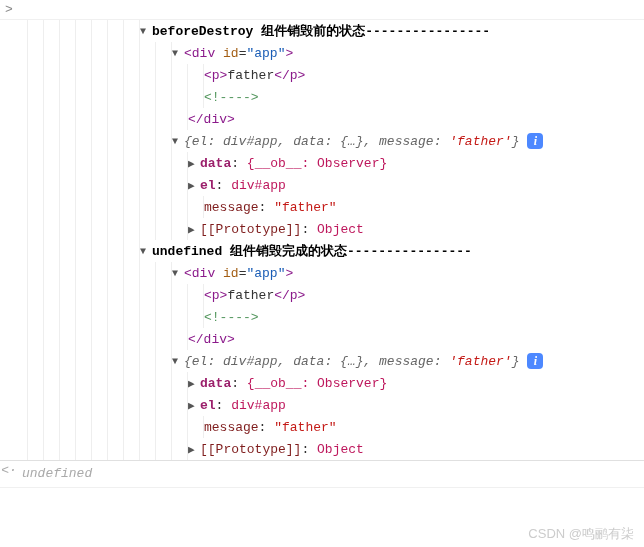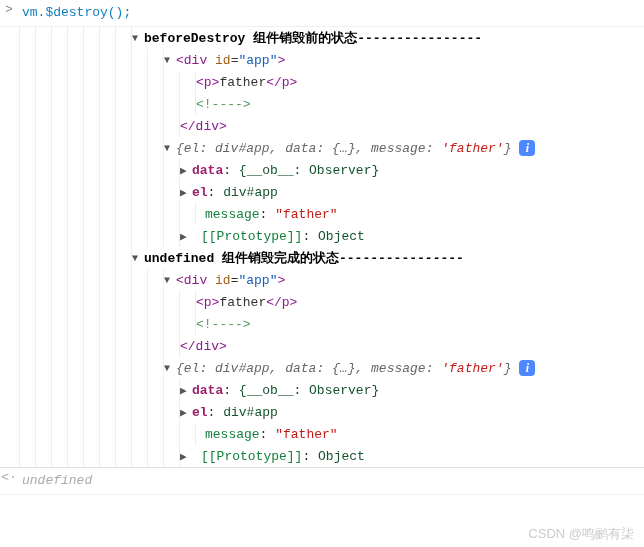--- a/index.html
+++ b/index.html
@@ -54,22 +54,22 @@
     }
     .arrow-open::before { content: "▼"; }
     .arrow-closed::before { content: "▶"; font-size: 11px; }
     .tag { color: #8b1a8b; }
     .attr-name { color: #a35e14; font-family: Liberation Mono, monospace; }
     .attr-val { color: #1a5db6; }
     .comment { color: #53965d; }
     .obj-summary { font-style: italic; color: #666; }
     .obj-str { color: #c41a16; }
     .prop-name { color: #9b1f6b; font-weight: bold; font-style: normal; }
-    .prop-name-nb { color: #15803d; font-style: normal; margin-left: 9px; }
-    .prop-val { color: #14532d; font-style: normal; }
+    .prop-name-nb { color: #7f1d1d; font-style: normal; }
+    .prop-val { color: #be185d; font-style: normal; }
     .info-badge {
       display: inline-flex;
       width: 16px;
       height: 16px;
       background: #4d88ff;
       color: #fff;
       border-radius: 4px;
       font-style: italic;
       font-weight: bold;
       font-size: 12px;
@@ -96,30 +96,29 @@
       font-size: 13px;
       font-family: Liberation Sans, sans-serif;
     }
     .row {
       display: flex;
       align-items: center;
       min-height: 22px;
       padding-left: 4px;
     }
     .block {
-      padding-left: 0;
+      padding-left: 8px;
     }
     .il { display: inline; }
   </style>
 </head>
 <body>
 
 <div class="console-line input-line">
   <span class="prompt">&gt;</span>
-  <span class="line-content">vm.$destroy();</span>
 </div>
 
 <div class="block">
   <div class="row">
     <div class="indent-cols">
         <div class="indent"></div>
         <div class="indent"></div>
         <div class="indent"></div>
         <div class="indent"></div>
         <div class="indent"></div>

